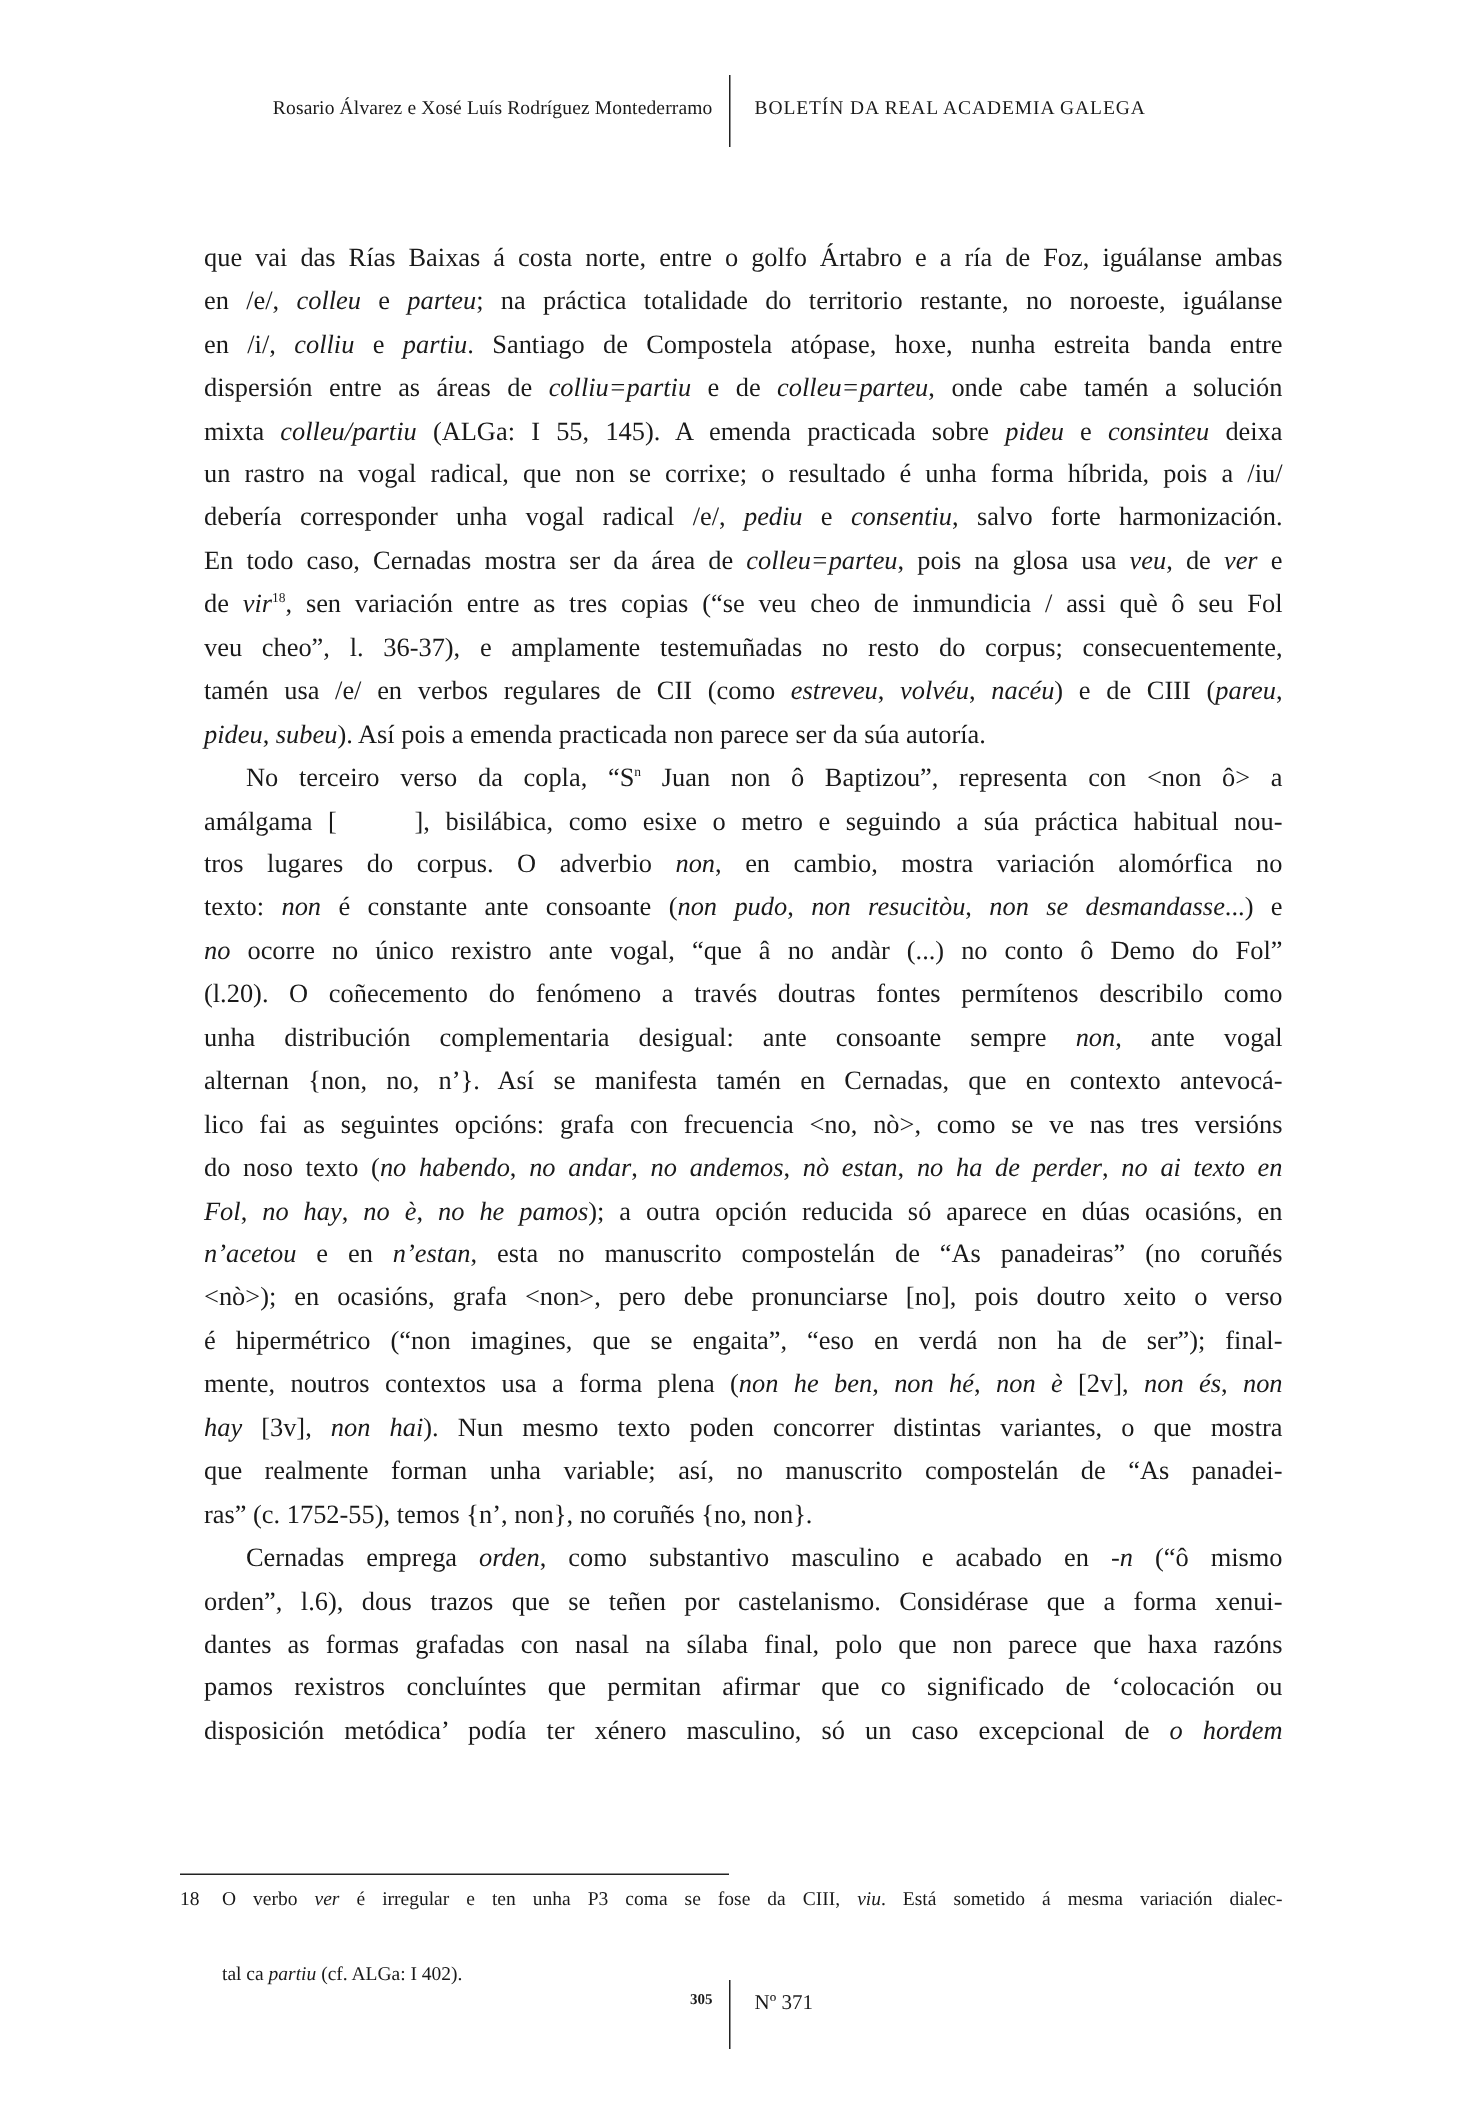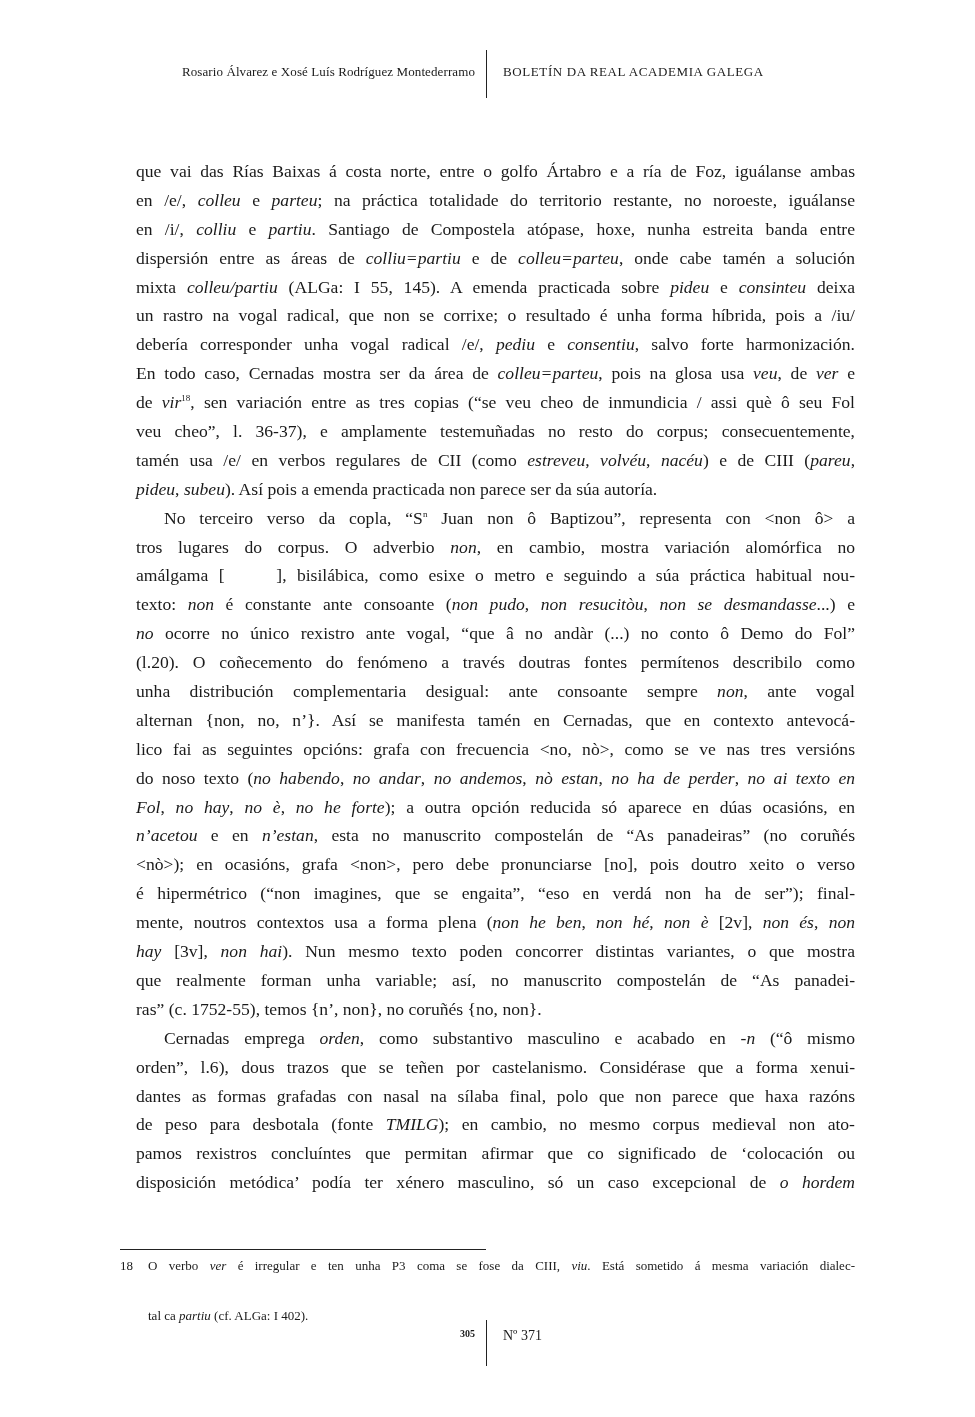--- a/index.html
+++ b/index.html
@@ -41,41 +41,40 @@
     <span class="line">dispersión entre as áreas de <i>colliu=partiu</i> e de <i>colleu=parteu</i>, onde cabe tamén a solución</span>
     <span class="line">mixta <i>colleu/partiu</i> (ALGa: I 55, 145). A emenda practicada sobre <i>pideu</i> e <i>consinteu</i> deixa</span>
     <span class="line">un rastro na vogal radical, que non se corrixe; o resultado é unha forma híbrida, pois a /iu/</span>
     <span class="line">debería corresponder unha vogal radical /e/, <i>pediu</i> e <i>consentiu</i>, salvo forte harmonización.</span>
     <span class="line">En todo caso, Cernadas mostra ser da área de <i>colleu=parteu</i>, pois na glosa usa <i>veu</i>, de <i>ver</i> e</span>
     <span class="line">de <i>vir</i><sup>18</sup>, sen variación entre as tres copias (“se veu cheo de inmundicia / assi què ô seu Fol</span>
     <span class="line">veu cheo”, l. 36-37), e amplamente testemuñadas no resto do corpus; consecuentemente,</span>
     <span class="line">tamén usa /e/ en verbos regulares de CII (como <i>estreveu</i>, <i>volvéu</i>, <i>nacéu</i>) e de CIII (<i>pareu</i>,</span>
     <span class="line last"><i>pideu</i>, <i>subeu</i>). Así pois a emenda practicada non parece ser da súa autoría.</span>
     <span class="line indent">No terceiro verso da copla, “S<sup>n</sup> Juan non ô Baptizou”, representa con &lt;non ô&gt; a</span>
+    <span class="line">amálgama [&nbsp;&nbsp;&nbsp;&nbsp;&nbsp;], bisilábica, como esixe o metro e seguindo a súa práctica habitual nou-</span>
     <span class="line">tros lugares do corpus. O adverbio <i>non</i>, en cambio, mostra variación alomórfica no</span>
-    <span class="line">amálgama [&nbsp;&nbsp;&nbsp;&nbsp;&nbsp;], bisilábica, como esixe o metro e seguindo a súa práctica habitual nou-</span>
     <span class="line">texto: <i>non</i> é constante ante consoante (<i>non pudo</i>, <i>non resucitòu</i>, <i>non se desmandasse</i>...) e</span>
     <span class="line"><i>no</i> ocorre no único rexistro ante vogal, “que â no andàr (...) no conto ô Demo do Fol”</span>
     <span class="line">(l.20). O coñecemento do fenómeno a través doutras fontes permítenos describilo como</span>
     <span class="line">unha distribución complementaria desigual: ante consoante sempre <i>non</i>, ante vogal</span>
     <span class="line">alternan {non, no, n’}. Así se manifesta tamén en Cernadas, que en contexto antevocá-</span>
     <span class="line">lico fai as seguintes opcións: grafa con frecuencia &lt;no, nò&gt;, como se ve nas tres versións</span>
     <span class="line">do noso texto (<i>no habendo</i>, <i>no andar</i>, <i>no andemos</i>, <i>nò estan</i>, <i>no ha de perder</i>, <i>no ai texto en</i></span>
-    <span class="line"><i>Fol</i>, <i>no hay</i>, <i>no è</i>, <i>no he forte</i>); a outra opción reducida só aparece en dúas ocasións, en</span>
+    <span class="line"><i>Fol</i>, <i>no hay</i>, <i>no è</i>, <i>no he pamos</i>); a outra opción reducida só aparece en dúas ocasións, en</span>
     <span class="line"><i>n’acetou</i> e en <i>n’estan</i>, esta no manuscrito compostelán de “As panadeiras” (no coruñés</span>
     <span class="line">&lt;nò&gt;); en ocasións, grafa &lt;non&gt;, pero debe pronunciarse [no], pois doutro xeito o verso</span>
     <span class="line">é hipermétrico (“non imagines, que se engaita”, “eso en verdá non ha de ser”); final-</span>
     <span class="line">mente, noutros contextos usa a forma plena (<i>non he ben</i>, <i>non hé</i>, <i>non è</i> [2v], <i>non és</i>, <i>non</i></span>
     <span class="line"><i>hay</i> [3v], <i>non hai</i>). Nun mesmo texto poden concorrer distintas variantes, o que mostra</span>
     <span class="line">que realmente forman unha variable; así, no manuscrito compostelán de “As panadei-</span>
     <span class="line last">ras” (c. 1752-55), temos {n’, non}, no coruñés {no, non}.</span>
     <span class="line indent">Cernadas emprega <i>orden</i>, como substantivo masculino e acabado en <i>-n</i> (“ô mismo</span>
     <span class="line">orden”, l.6), dous trazos que se teñen por castelanismo. Considérase que a forma xenui-</span>
     <span class="line">dantes as formas grafadas con nasal na sílaba final, polo que non parece que haxa razóns</span>
-    <span class="line">de peso para desbotala (fonte <i>TMILG</i>); en cambio, no mesmo corpus medieval non ato-</span>
     <span class="line">pamos rexistros concluíntes que permitan afirmar que co significado de ‘colocación ou</span>
     <span class="line">disposición metódica’ podía ter xénero masculino, só un caso excepcional de <i>o hordem</i></span>
   </div>
 
 <div class="fn-rule"></div>
 <div class="footnote">
   <span class="fn-line"><span class="fn-num">18</span><span>O verbo <i>ver</i> é irregular e ten unha P3 coma se fose da CIII, <i>viu</i>. Está sometido á mesma variación dialec-</span></span>
   <span class="fn-line last">tal ca <i>partiu</i> (cf. ALGa: I 402).</span>
 </div>
 

